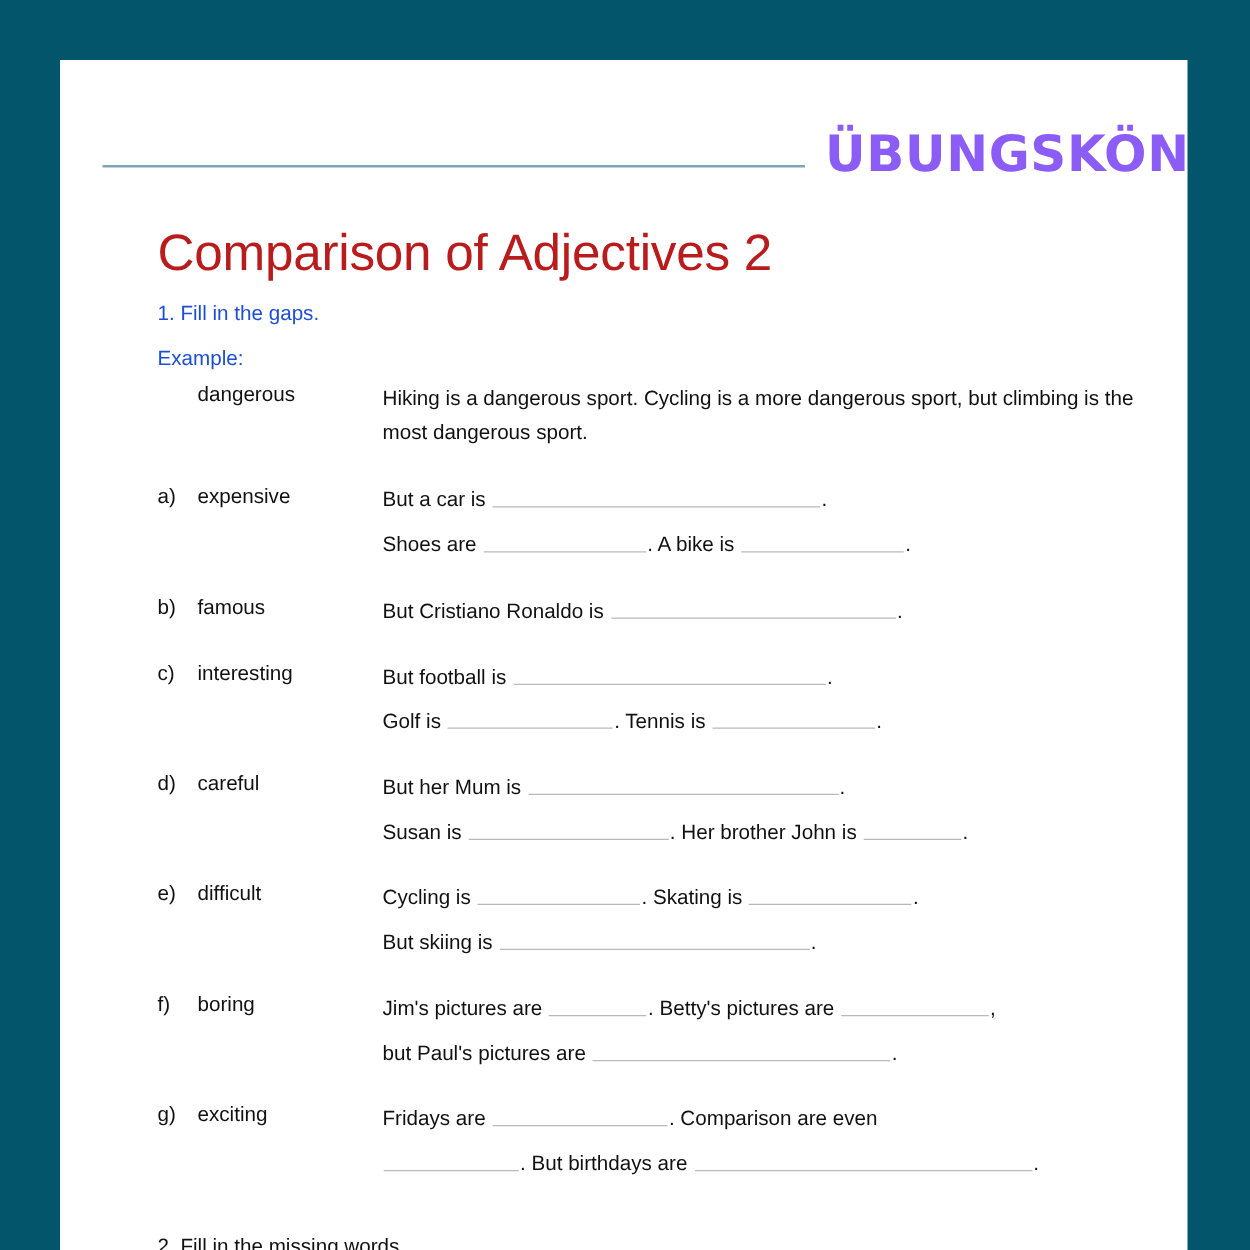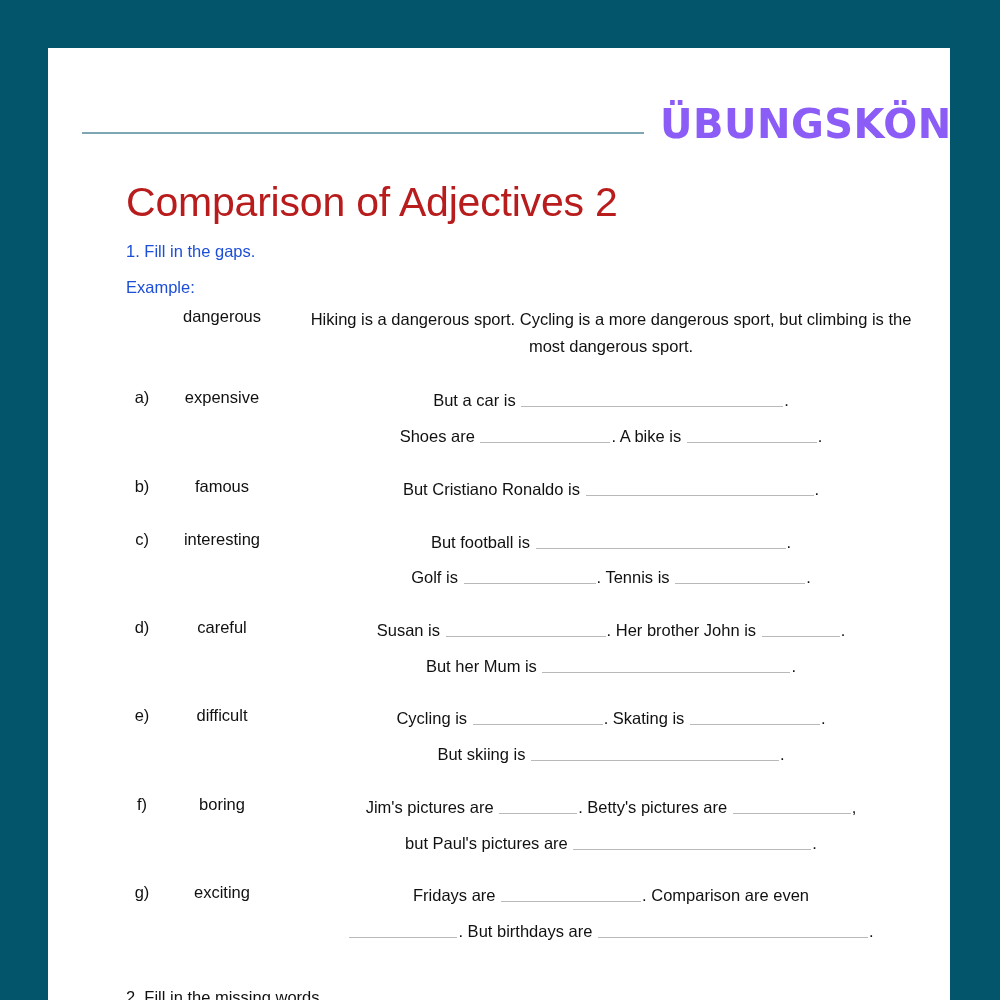--- a/index.html
+++ b/index.html
@@ -92,21 +92,20 @@
     left: 78px;
     top: 258px;
     width: 790px;
   }
 
   .row {
     position: relative;
     display: flex;
     align-items: flex-start;
     margin-bottom: 26px;
-    text-align: center;
   }
   .row.example-row { margin-bottom: 28px; }
 
   .row-letter {
     flex: 0 0 32px;
     font-size: 16.5px;
     color: #111111;
     padding-top: 1px;
   }
   .row-adjective {
@@ -189,22 +188,22 @@
         <div class="row-adjective">interesting</div>
         <div class="row-content">
           <span class="sub-line"><span>But football is </span><span class="blank" style="width: 250px;"></span><span>.</span></span>
           <span class="sub-line"><span>Golf is </span><span class="blank" style="width: 132px;"></span><span>. Tennis is </span><span class="blank" style="width: 130px;"></span><span>.</span></span>
         </div>
       </div>
       <div class="row">
         <div class="row-letter">d)</div>
         <div class="row-adjective">careful</div>
         <div class="row-content">
+          <span class="sub-line"><span>But her Mum is </span><span class="blank" style="width: 248px;"></span><span>.</span></span>
           <span class="sub-line"><span>Susan is </span><span class="blank" style="width: 160px;"></span><span>. Her brother John is </span><span class="blank" style="width: 78px;"></span><span>.</span></span>
-          <span class="sub-line"><span>But her Mum is </span><span class="blank" style="width: 248px;"></span><span>.</span></span>
         </div>
       </div>
       <div class="row">
         <div class="row-letter">e)</div>
         <div class="row-adjective">difficult</div>
         <div class="row-content">
           <span class="sub-line"><span>Cycling is </span><span class="blank" style="width: 130px;"></span><span>. Skating is </span><span class="blank" style="width: 130px;"></span><span>.</span></span>
           <span class="sub-line"><span>But skiing is </span><span class="blank" style="width: 248px;"></span><span>.</span></span>
         </div>
       </div>

